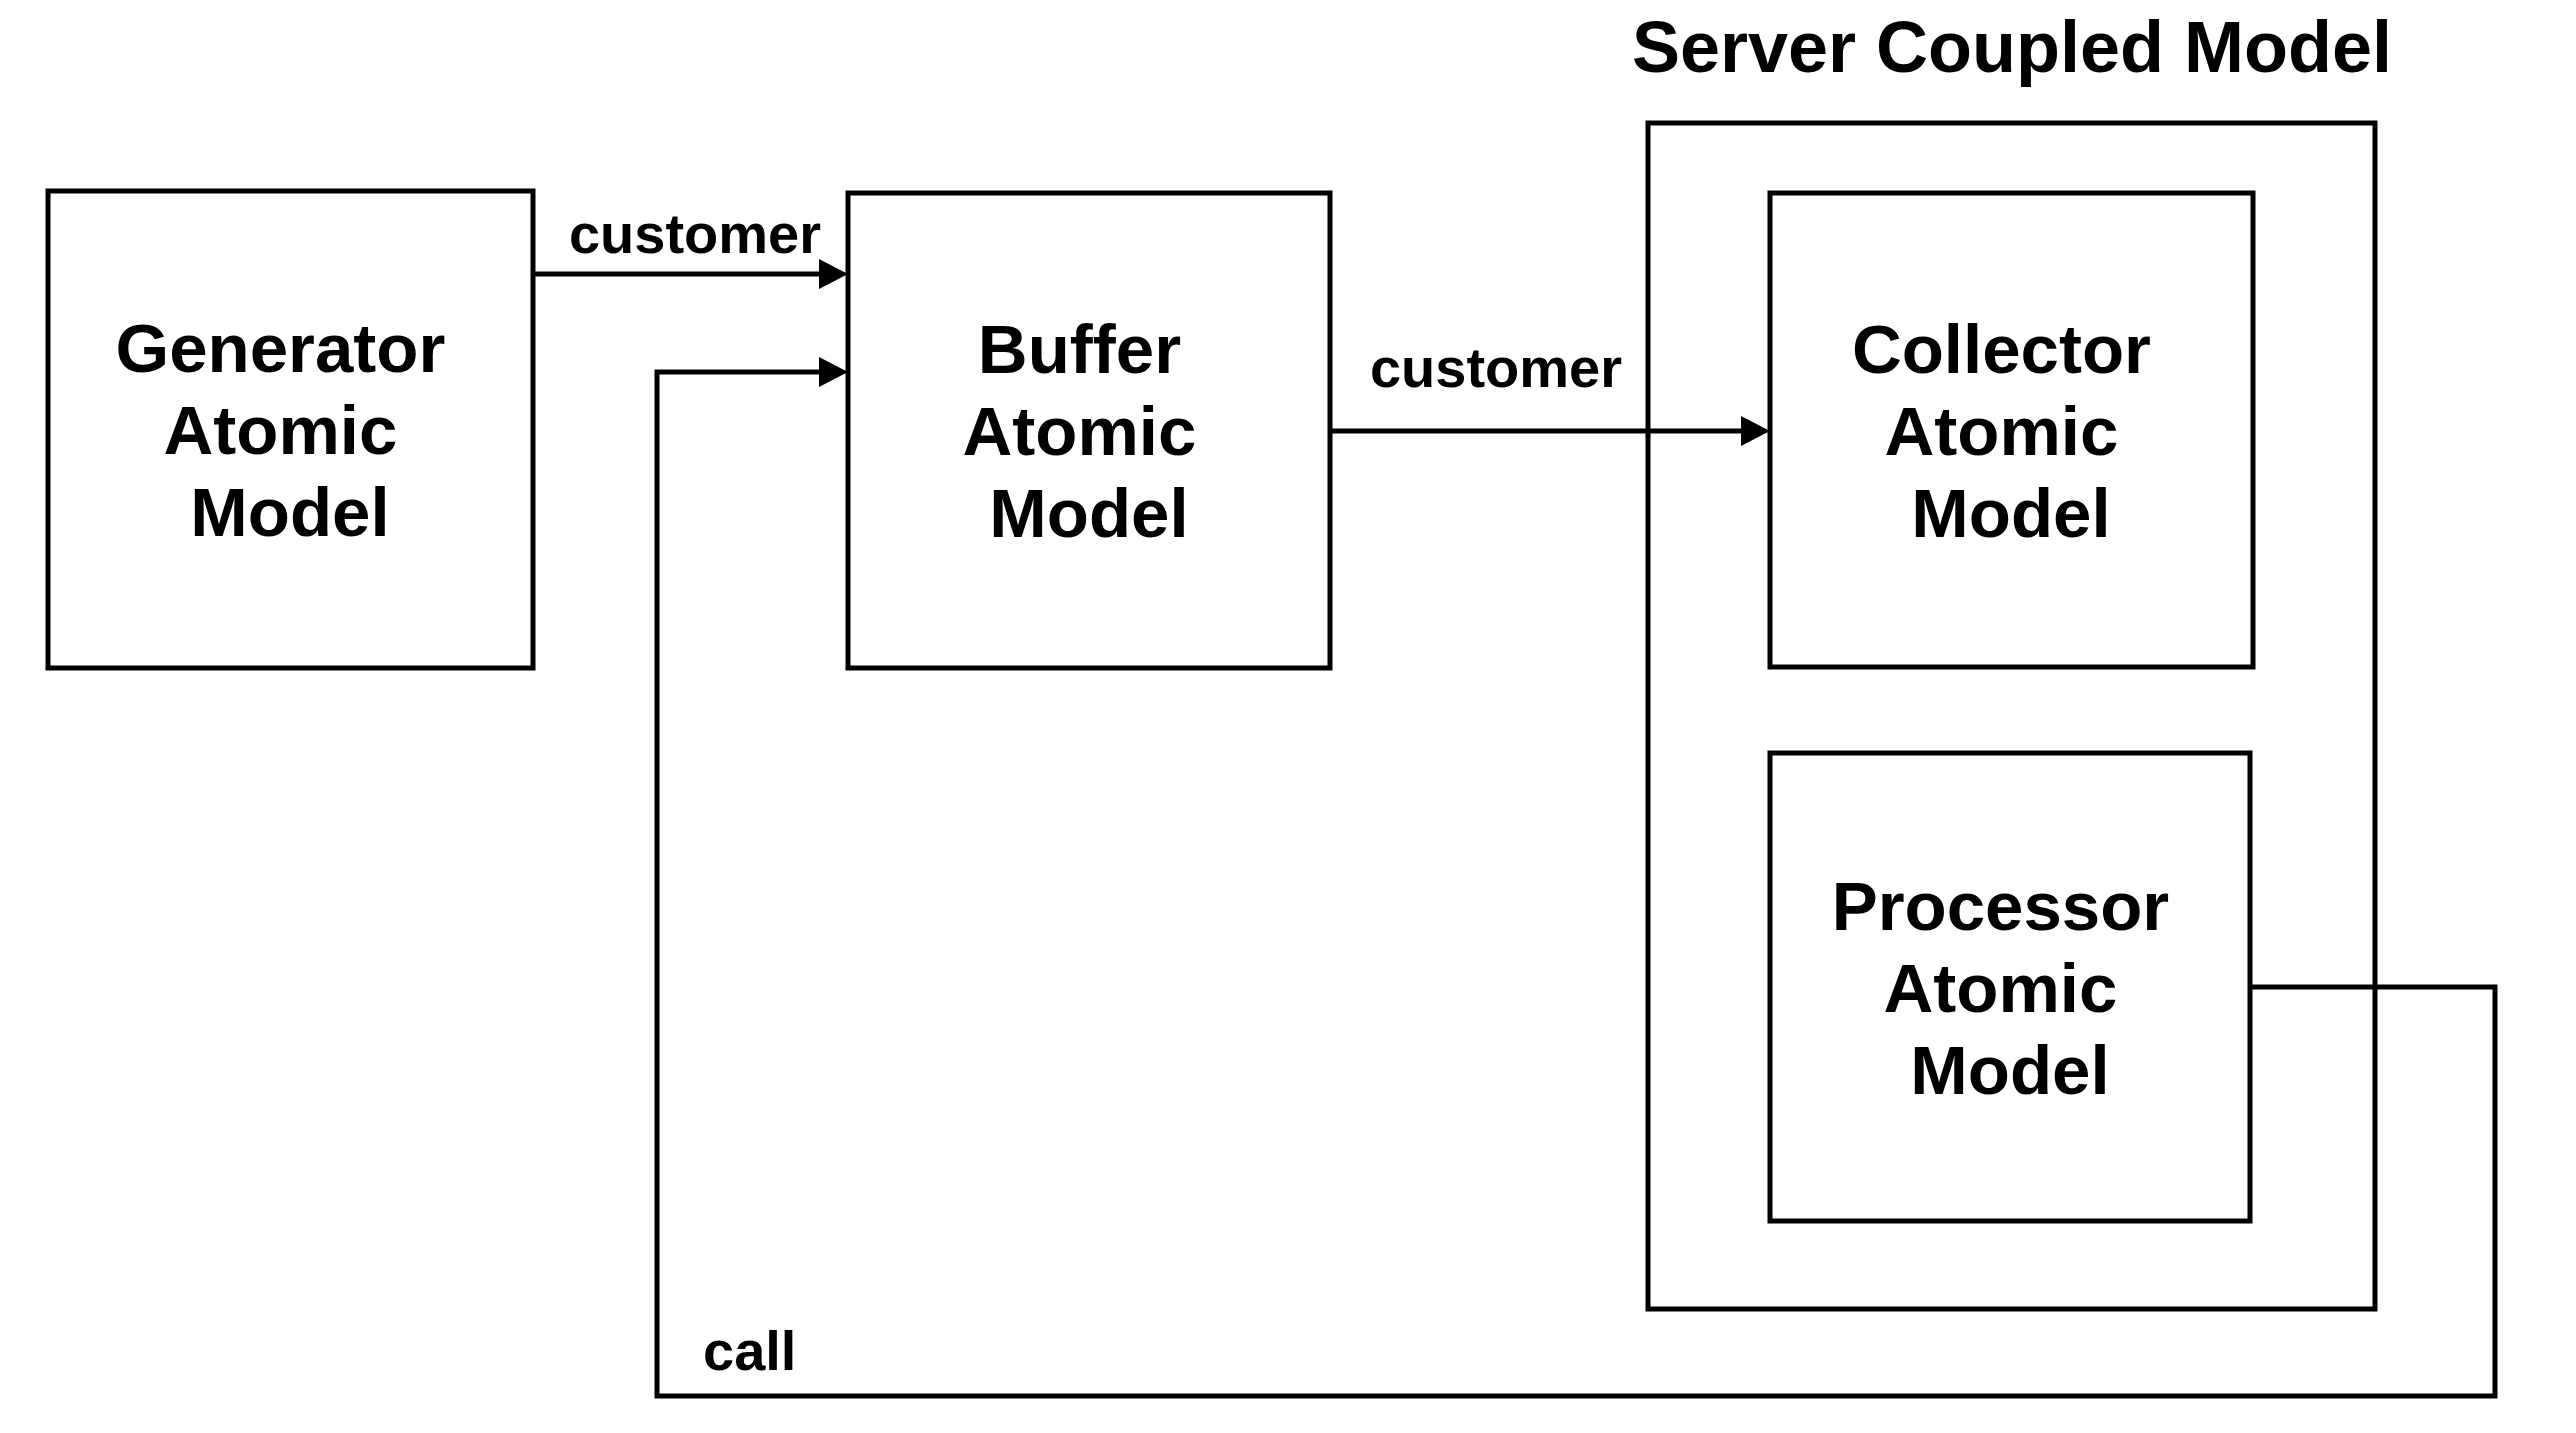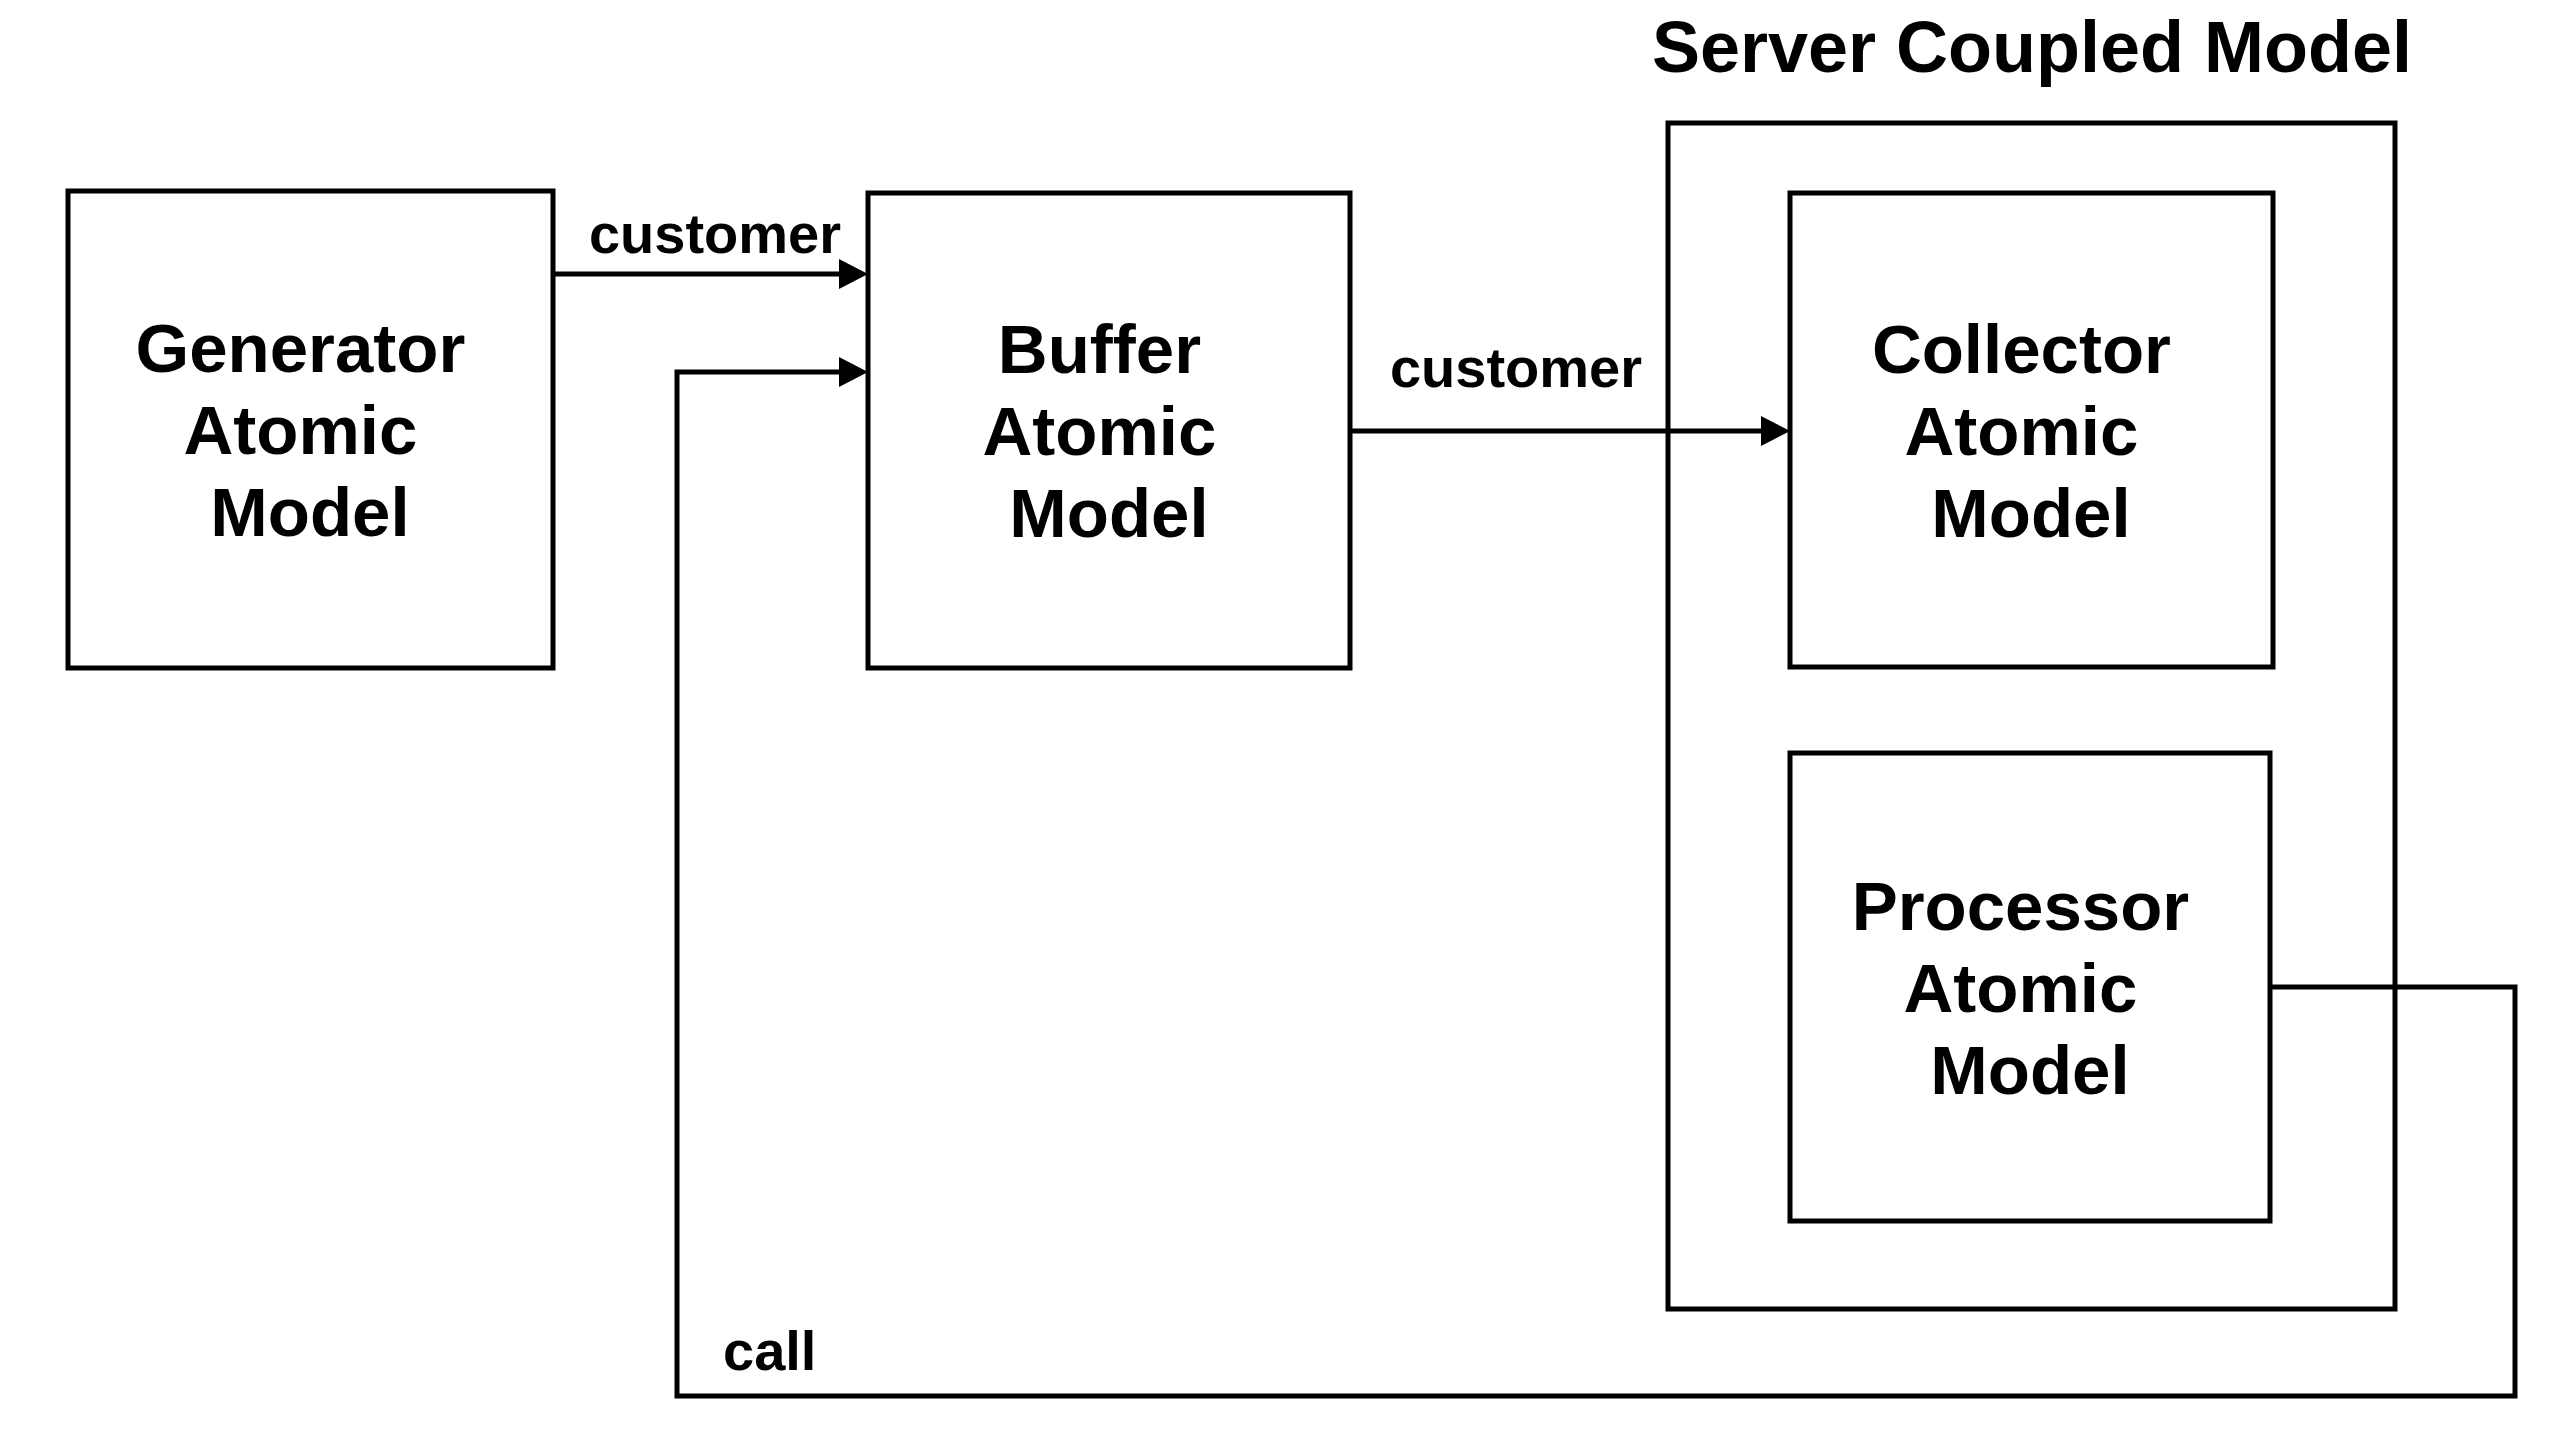--- a/index.html
+++ b/index.html
@@ -1,17 +1,17 @@
 <!DOCTYPE html>
 <html style="--ink: #000000; --background: #ffffff;"><head>
 <meta charset="utf-8">
 <style>
   :root { --ink:#000000; --background:#ffffff; }
   html,body { margin:0; padding:0; background:var(--background); }
-  .stage { width:2136px; height:1433px; position:relative; background:var(--background);margin-left:20px; }
+  .stage { width:2136px; height:1433px; position:relative; background:var(--background); }
   svg { display:block; }
   .box { fill:none; stroke:var(--ink); stroke-width:5; }
   .edge { fill:none; stroke:var(--ink); stroke-width:5; stroke-linejoin:miter; }
   .arrowhead { fill:var(--ink); stroke:none; }
   .box-label { font:bold 69px "Liberation Sans", sans-serif; fill:var(--ink); text-anchor:middle; }
   .edge-label { font:bold 56px "Liberation Sans", sans-serif; fill:var(--ink); }
   .edge-label.mid { text-anchor:middle; }
   .group-title { font:bold 72px "Liberation Sans", sans-serif; fill:var(--ink); text-anchor:middle; }
 </style>
 </head>

